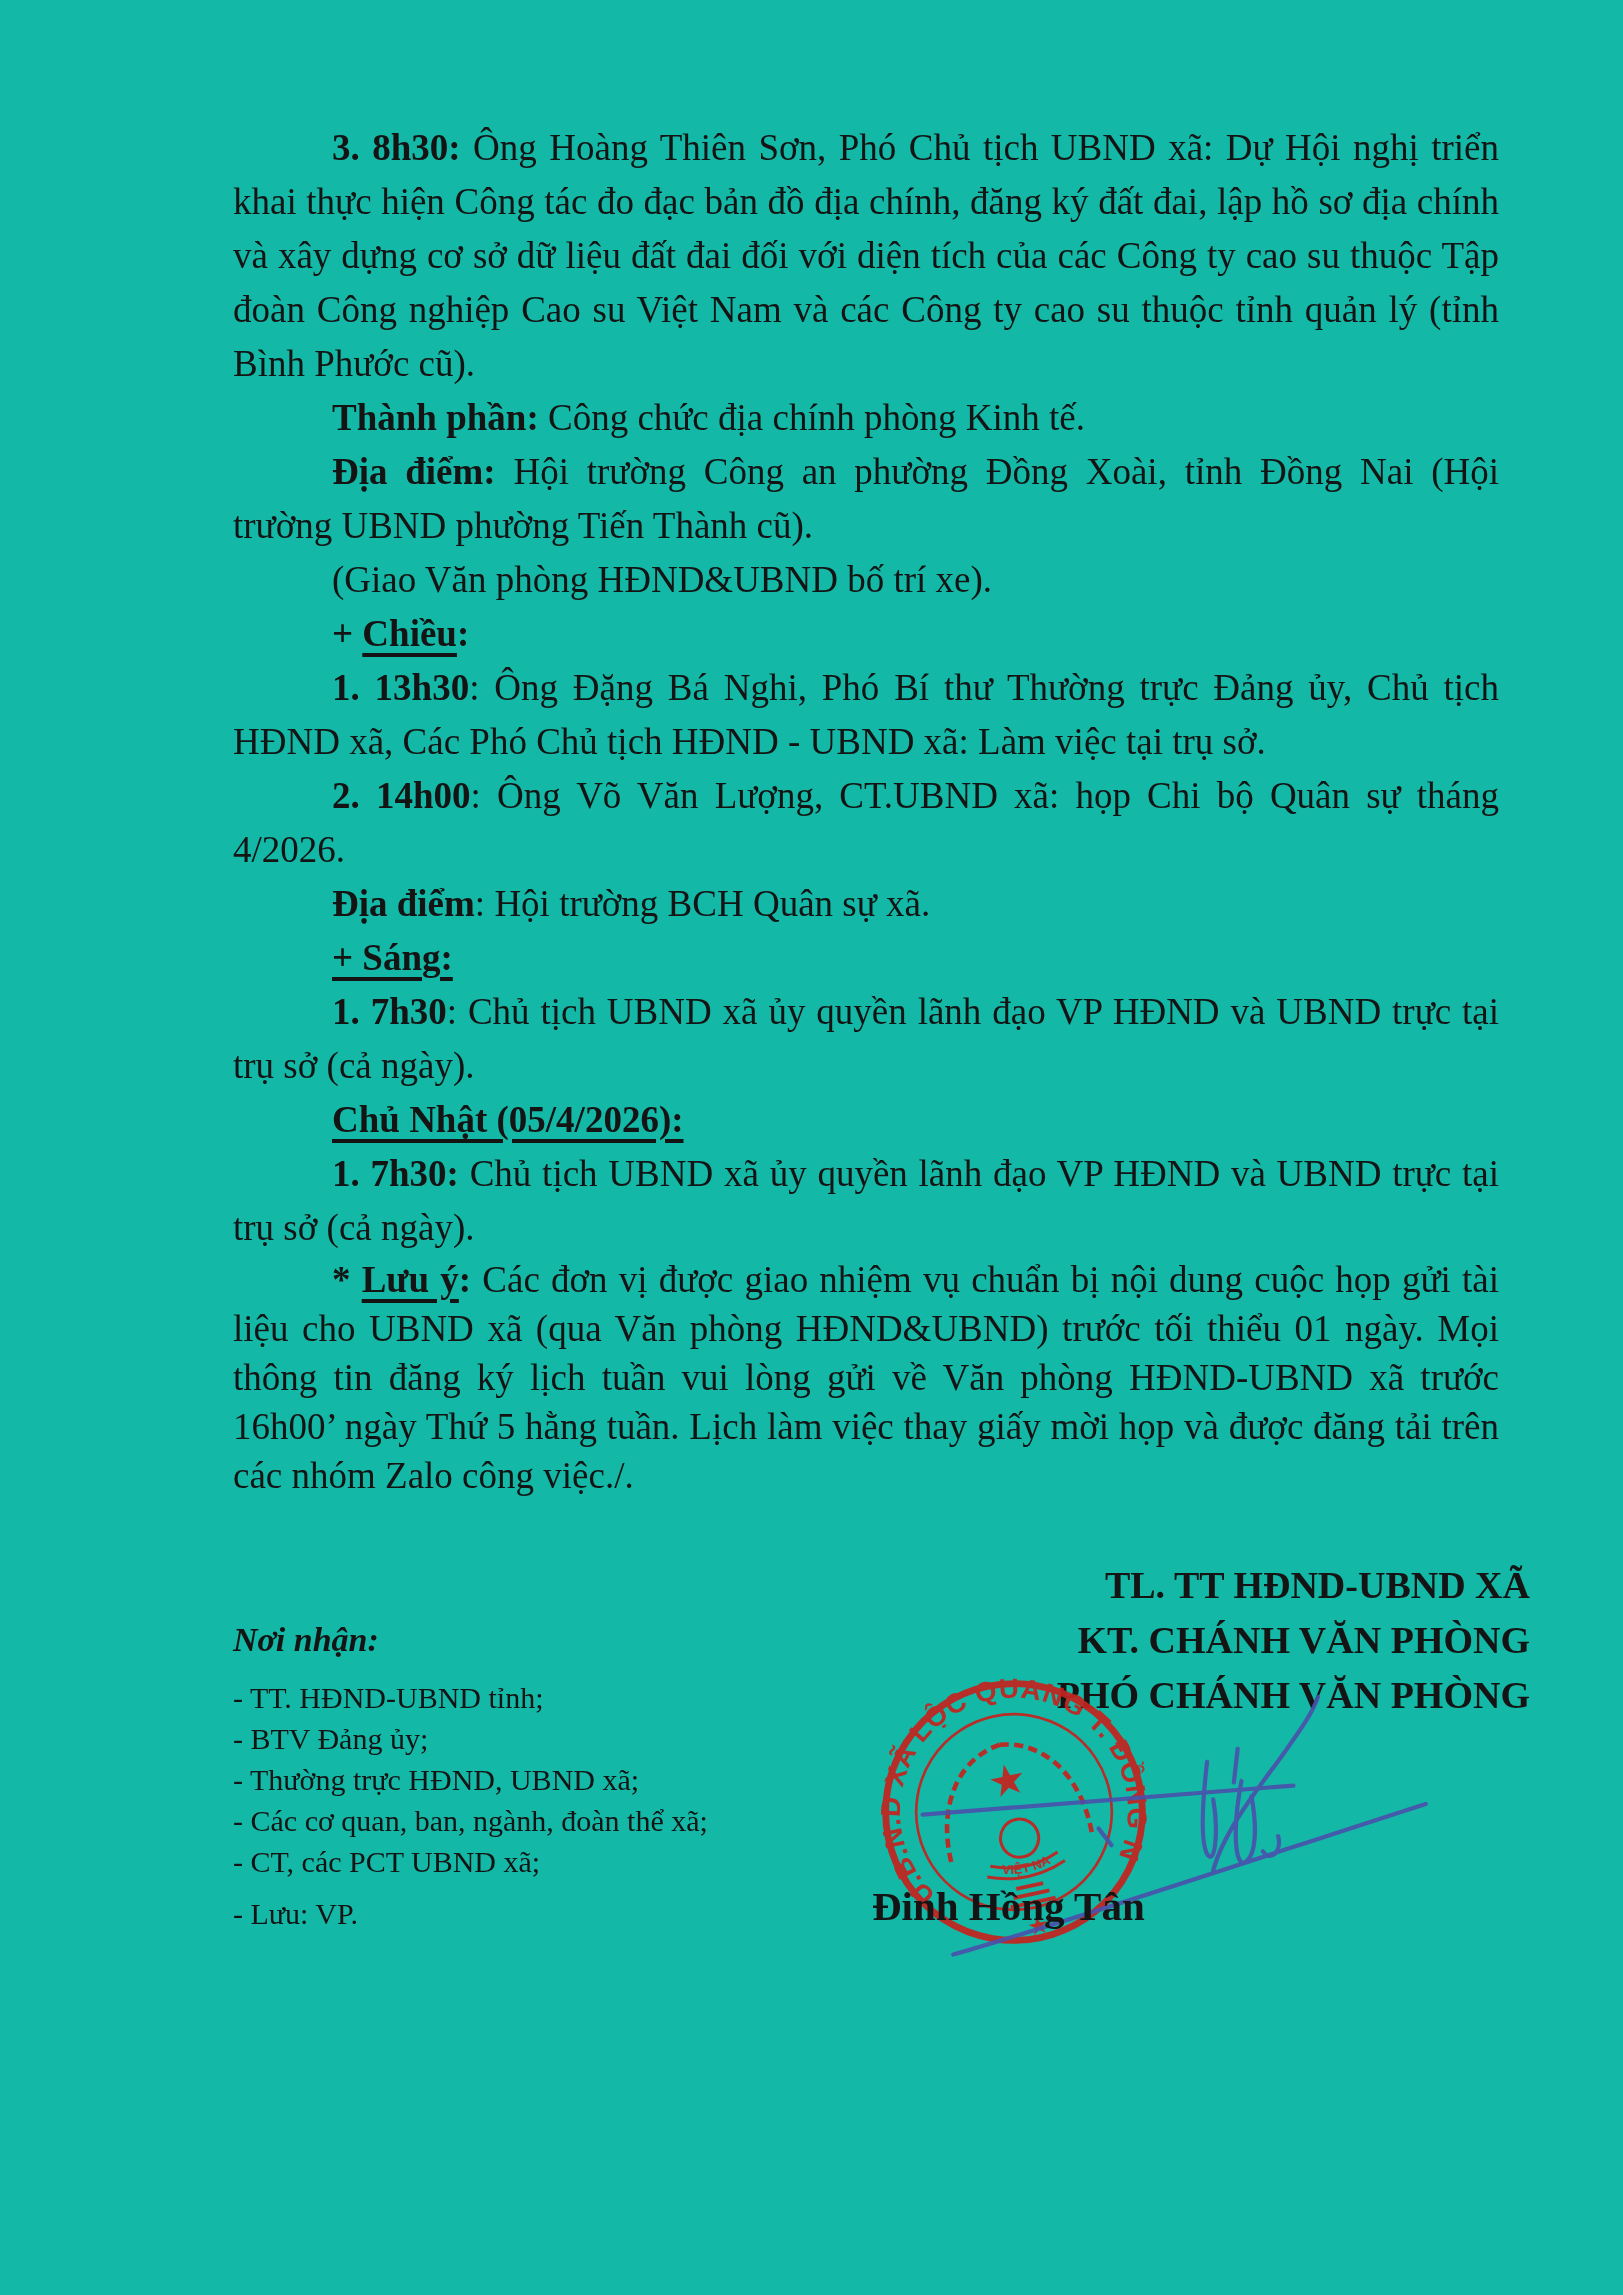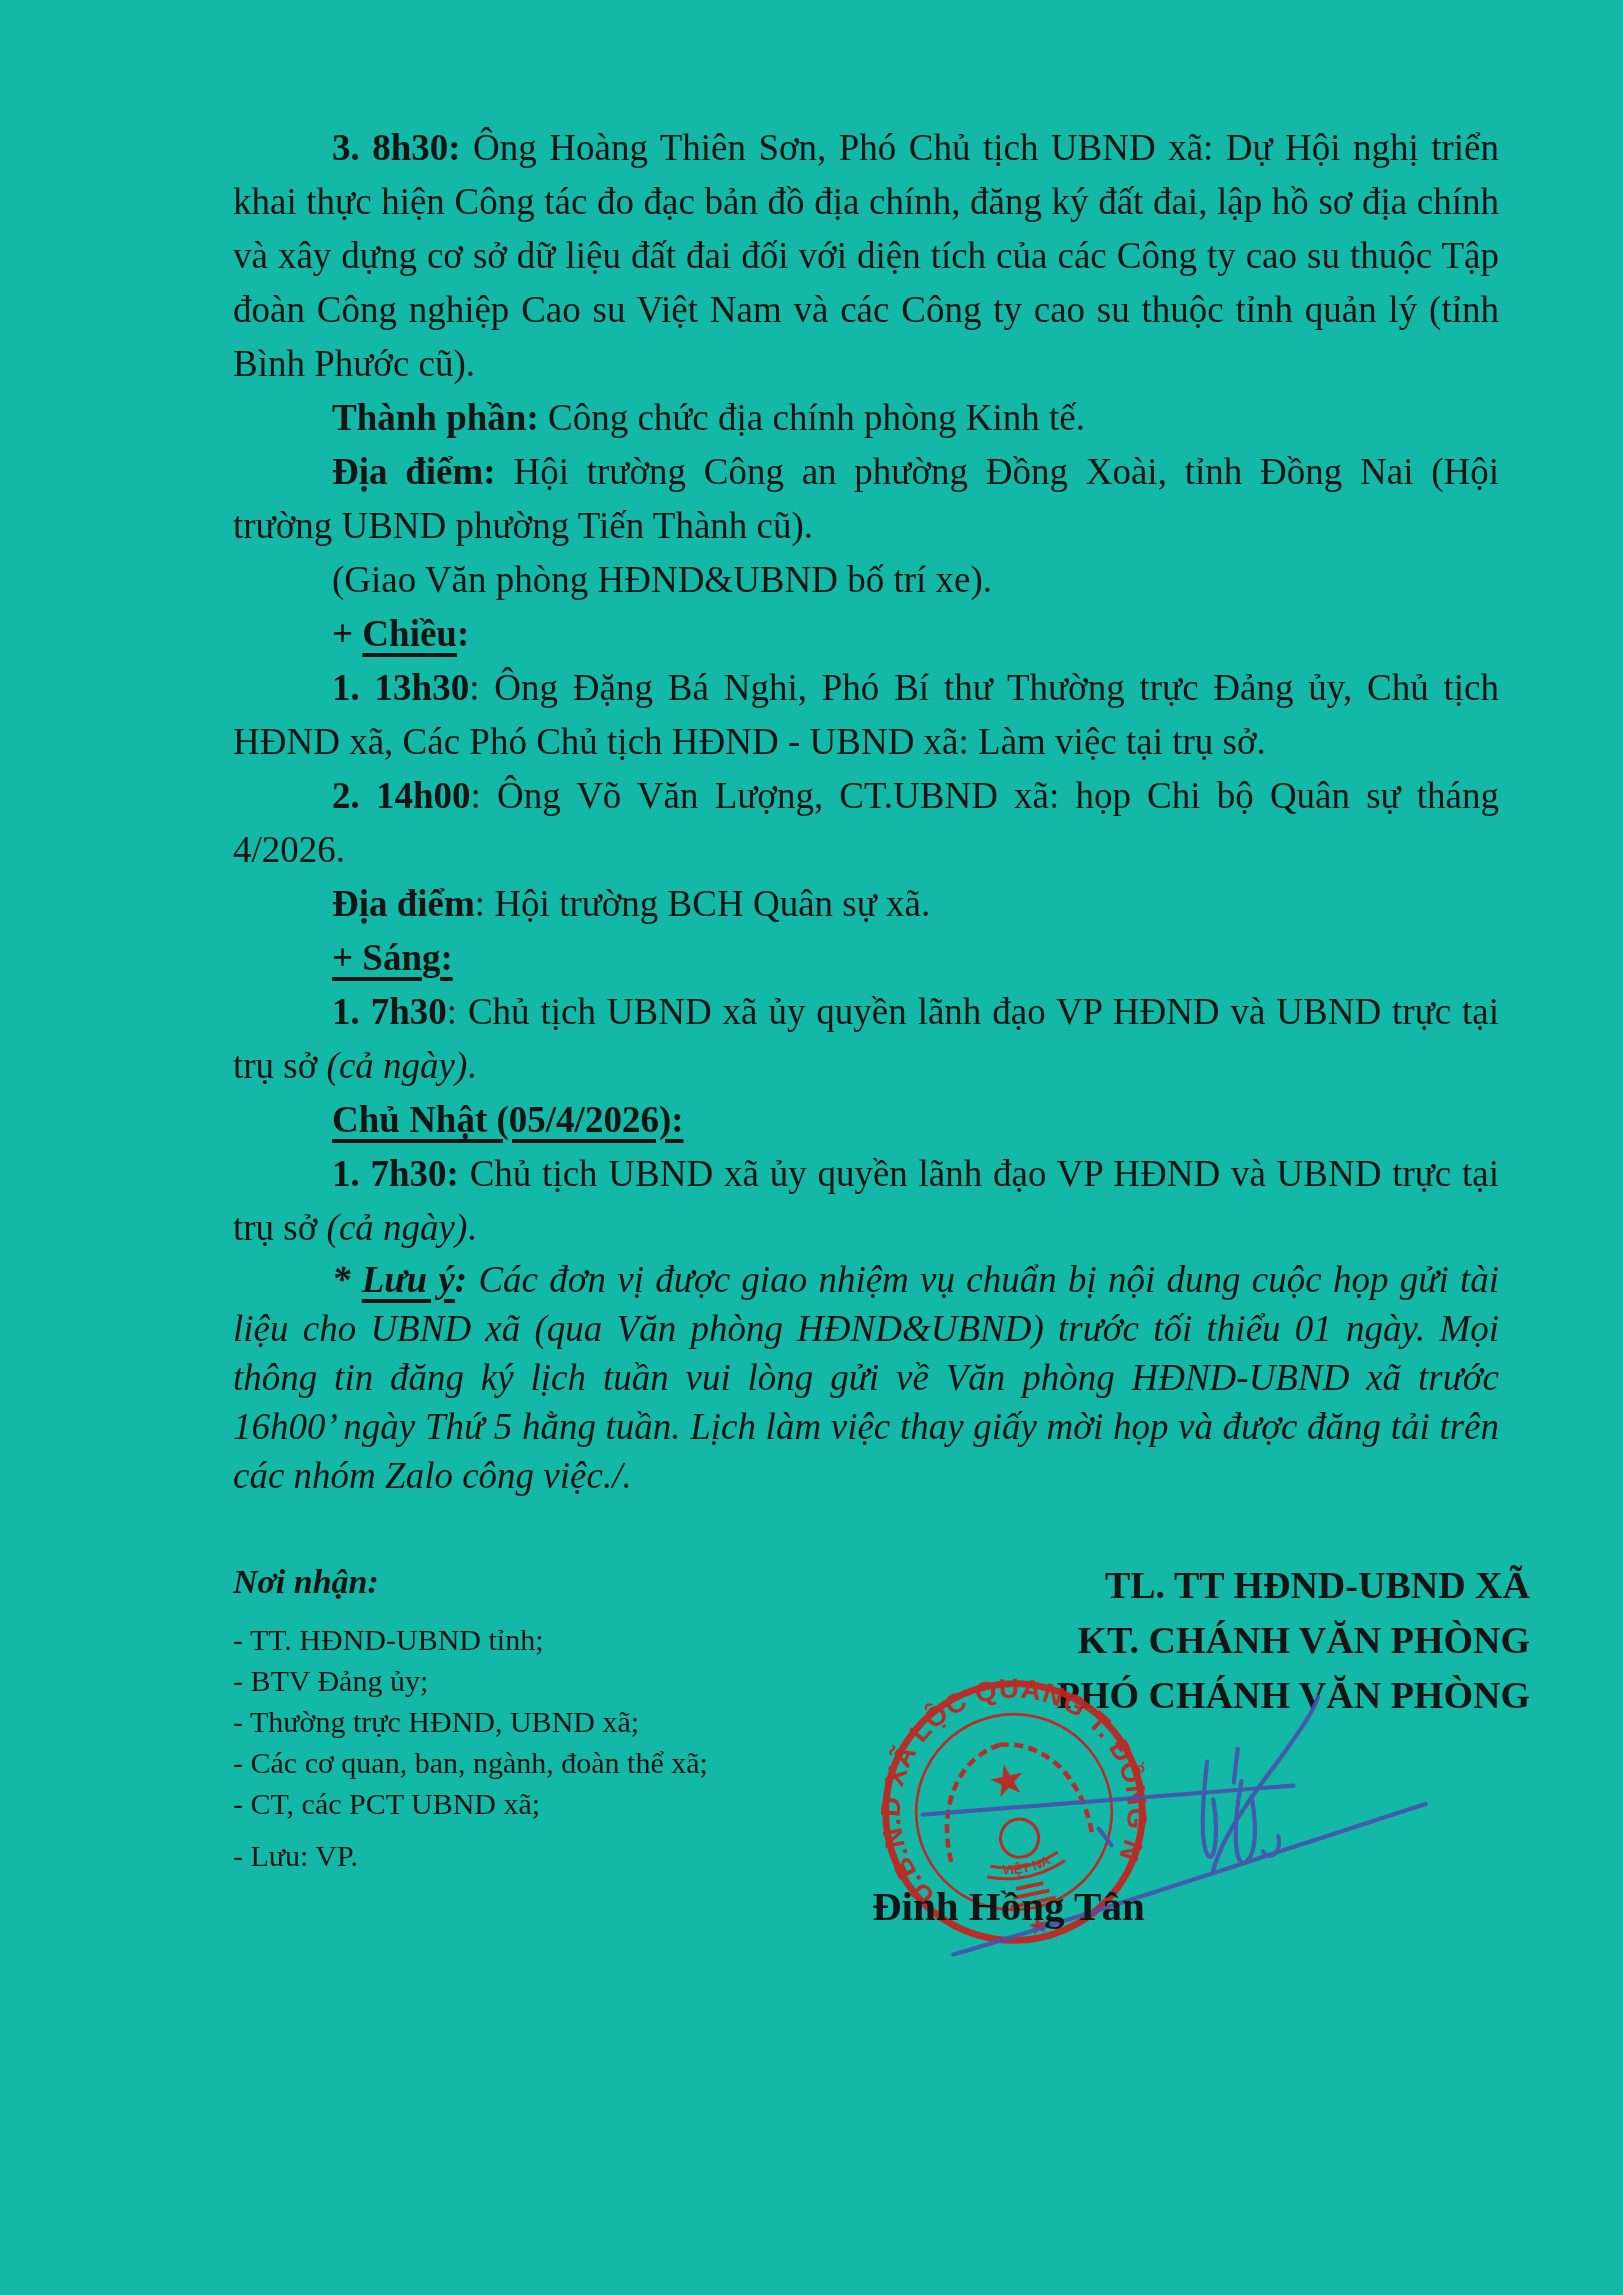--- a/index.html
+++ b/index.html
@@ -10,24 +10,24 @@
     color:#141414;
     -webkit-font-smoothing:antialiased;
   }
   .body-text{
     position:absolute;left:233px;top:121px;width:1266px;
     font-size:37px;line-height:54px;text-align:justify;
   }
   .para{margin:0;text-indent:99px;}
   .para.note{line-height:49px;}
   .b{font-weight:bold;}
-  .i{font-style:italic;margin-top:20px;}
+  .i{margin-top:20px;}
   .u{text-decoration:underline;text-decoration-thickness:3.8px;text-underline-offset:6.9px;}
   
-  .recipients{position:absolute;left:233px;top:1563px;width:597px;}
+  .recipients{position:absolute;left:233px;top:1621px;width:597px;}
   .recipients-heading{font-size:34px;font-weight:bold;font-style:italic;margin:0 0 18.4px 0;}
   .recipient-item{font-size:30px;line-height:41px;}
   .recipient-item:last-child{margin-top:10.7px;}
   .sig-titles{
     position:absolute;left:872px;top:1558px;width:658px;text-align:right;
     font-weight:bold;font-size:38px;line-height:55px;white-space:nowrap;
   }
   .signer-name{
     position:absolute;left:872px;top:1882px;width:658px;
     font-weight:bold;font-size:41px;

